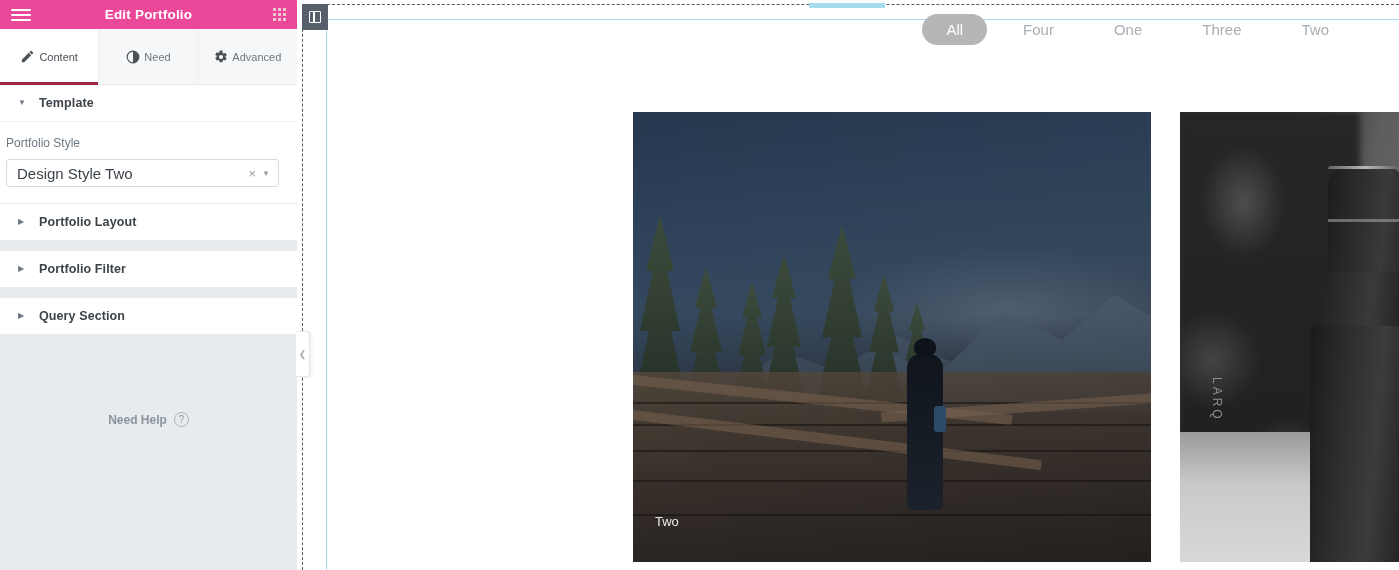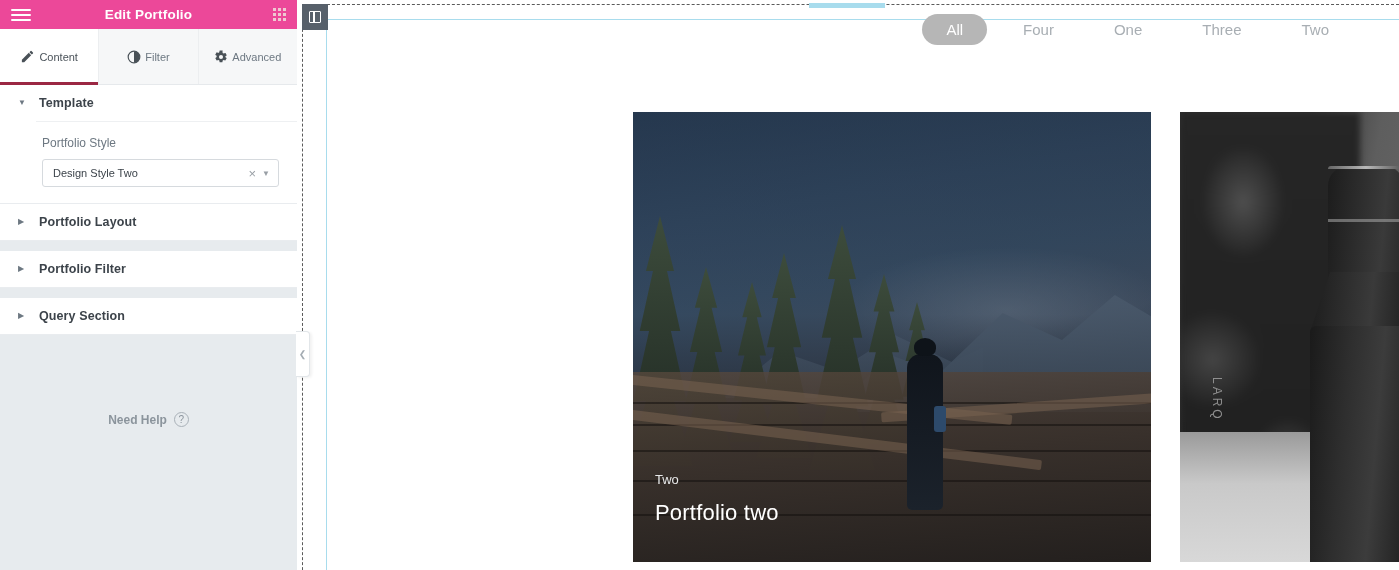--- a/index.html
+++ b/index.html
@@ -76,28 +76,28 @@
     border-bottom: 1px solid #e9ecef;
   }
   .section-head {
     display: flex; align-items: center; gap: 13px;
     padding: 11px 18px 11px 18px;
     cursor: pointer;
   }
   .section-head .caret { color: #6d7882; font-size: 8px; line-height: 1; width: 8px; }
   .section-head .stitle { font-size: 12.5px; font-weight: bold; color: #3c434a; letter-spacing: .1px; }
   .section.sep { margin-bottom: 10px; }
-  .section-body { padding: 0 18px 16px 6px; border-top: 1px solid #eef0f2; padding-top: 14px; margin-left: 36px; }
+  .section-body { padding: 0 18px 16px 6px; border-top: 1px solid #eef0f2; padding-top: 14px; }
   .field-label { font-size: 12px; color: #6d7882; margin-bottom: 9px; }
   .select-box {
     height: 28px; border: 1px solid #d6dade; border-radius: 3px;
     background: #ffffff; display: flex; align-items: center;
     padding: 0 8px 0 10px; cursor: pointer;
   }
-  .select-val { font-size: 11px; color: #3c434a; flex: 1; }
+  .select-val { font-size: 15px; color: #3c434a; flex: 1; }
   .select-clear { font-size: 13px; color: #999fa5; padding: 0 6px; cursor: pointer; }
   .select-arrow { font-size: 8px; color: #999fa5; }
 
   .need-help {
     display: flex; align-items: flex-end; justify-content: center; gap: 7px;
     padding-top: 67px;
   }
   .need-help .nh-text { font-size: 12px; color: #8b949c; font-weight: bold; }
   .nh-circle {
     width: 15px; height: 15px; border-radius: 50%;
@@ -341,21 +341,21 @@
         </span>
         <span class="tlabel">Content</span>
       </div>
       <div class="tab">
         <span class="ticon">
           <svg width="14" height="14" viewBox="0 0 24 24">
               <circle cx="12" cy="12" r="10" fill="none" stroke="currentColor" stroke-width="2"></circle>
               <path d="M12 2a10 10 0 0 1 0 20z" fill="currentColor"></path>
             </svg>
         </span>
-        <span class="tlabel">Filter</span>
+        <span class="tlabel">Need</span>
       </div>
       <div class="tab">
         <span class="ticon">
           <svg width="14" height="14" viewBox="0 0 24 24" fill="currentColor">
               <path d="M19.43 12.98c.04-.32.07-.64.07-.98s-.03-.66-.07-.98l2.11-1.65a.5.5 0 0 0 .12-.64l-2-3.46a.5.5 0 0 0-.61-.22l-2.49 1a7.3 7.3 0 0 0-1.7-.98l-.38-2.65A.5.5 0 0 0 14 1h-4a.5.5 0 0 0-.49.42l-.38 2.65c-.61.25-1.17.58-1.7.98l-2.49-1a.5.5 0 0 0-.61.22l-2 3.46a.5.5 0 0 0 .12.64l2.11 1.65c-.04.32-.07.65-.07.98s.03.66.07.98l-2.11 1.65a.5.5 0 0 0-.12.64l2 3.46c.12.22.39.3.61.22l2.49-1c.53.4 1.09.73 1.7.98l.38 2.65c.04.24.25.42.49.42h4c.24 0 .45-.18.49-.42l.38-2.65c.61-.25 1.17-.58 1.7-.98l2.49 1c.22.08.49 0 .61-.22l2-3.46a.5.5 0 0 0-.12-.64l-2.11-1.65zM12 15.5A3.5 3.5 0 1 1 12 8.5a3.5 3.5 0 0 1 0 7z"></path>
             </svg>
         </span>
         <span class="tlabel">Advanced</span>
       </div>
     </div>
@@ -446,21 +446,20 @@
             <div class="plank" style="top:108px;"></div>
             <div class="plank" style="top:142px;"></div>
             <div class="rail rail-a"></div>
             <div class="rail rail-b"></div>
             <div class="rail rail-c"></div>
           </div>
           <div class="hiker"></div>
         </div>
         <div class="p-overlay">
           <div class="p-cat">Two</div>
-          <h3 class="p-title">Portfolio two</h3>
         </div>
       </article>
 
       <article class="p-card card-two">
         <div class="img-bottle">
           <div class="bw-left"></div>
           <div class="desk"></div>
 
           <div class="bottle">
             <div class="bottle-band"></div>

